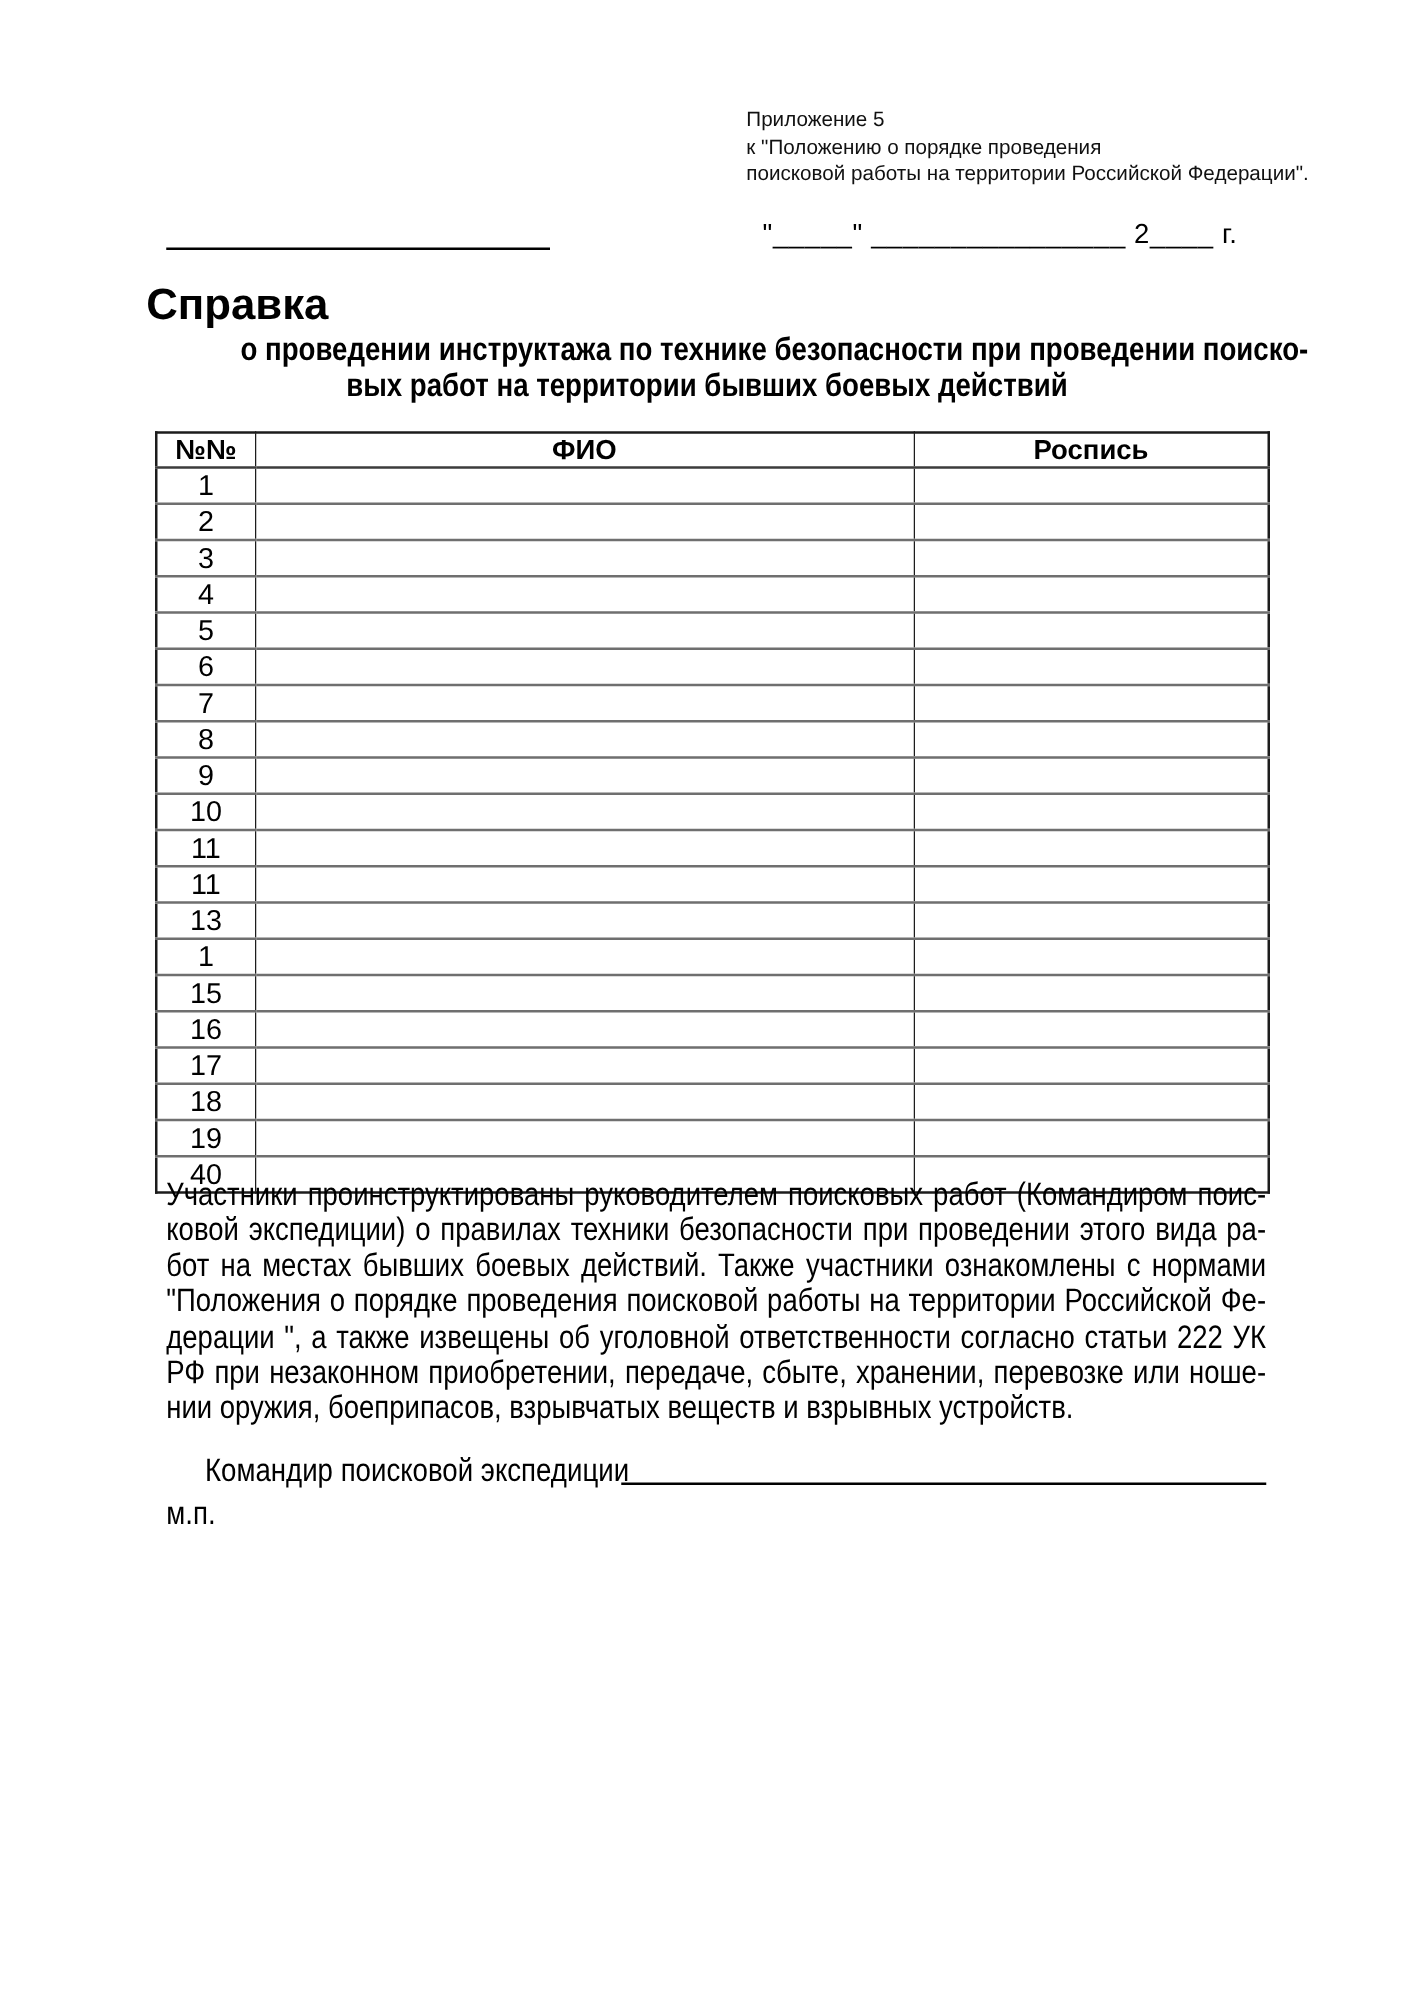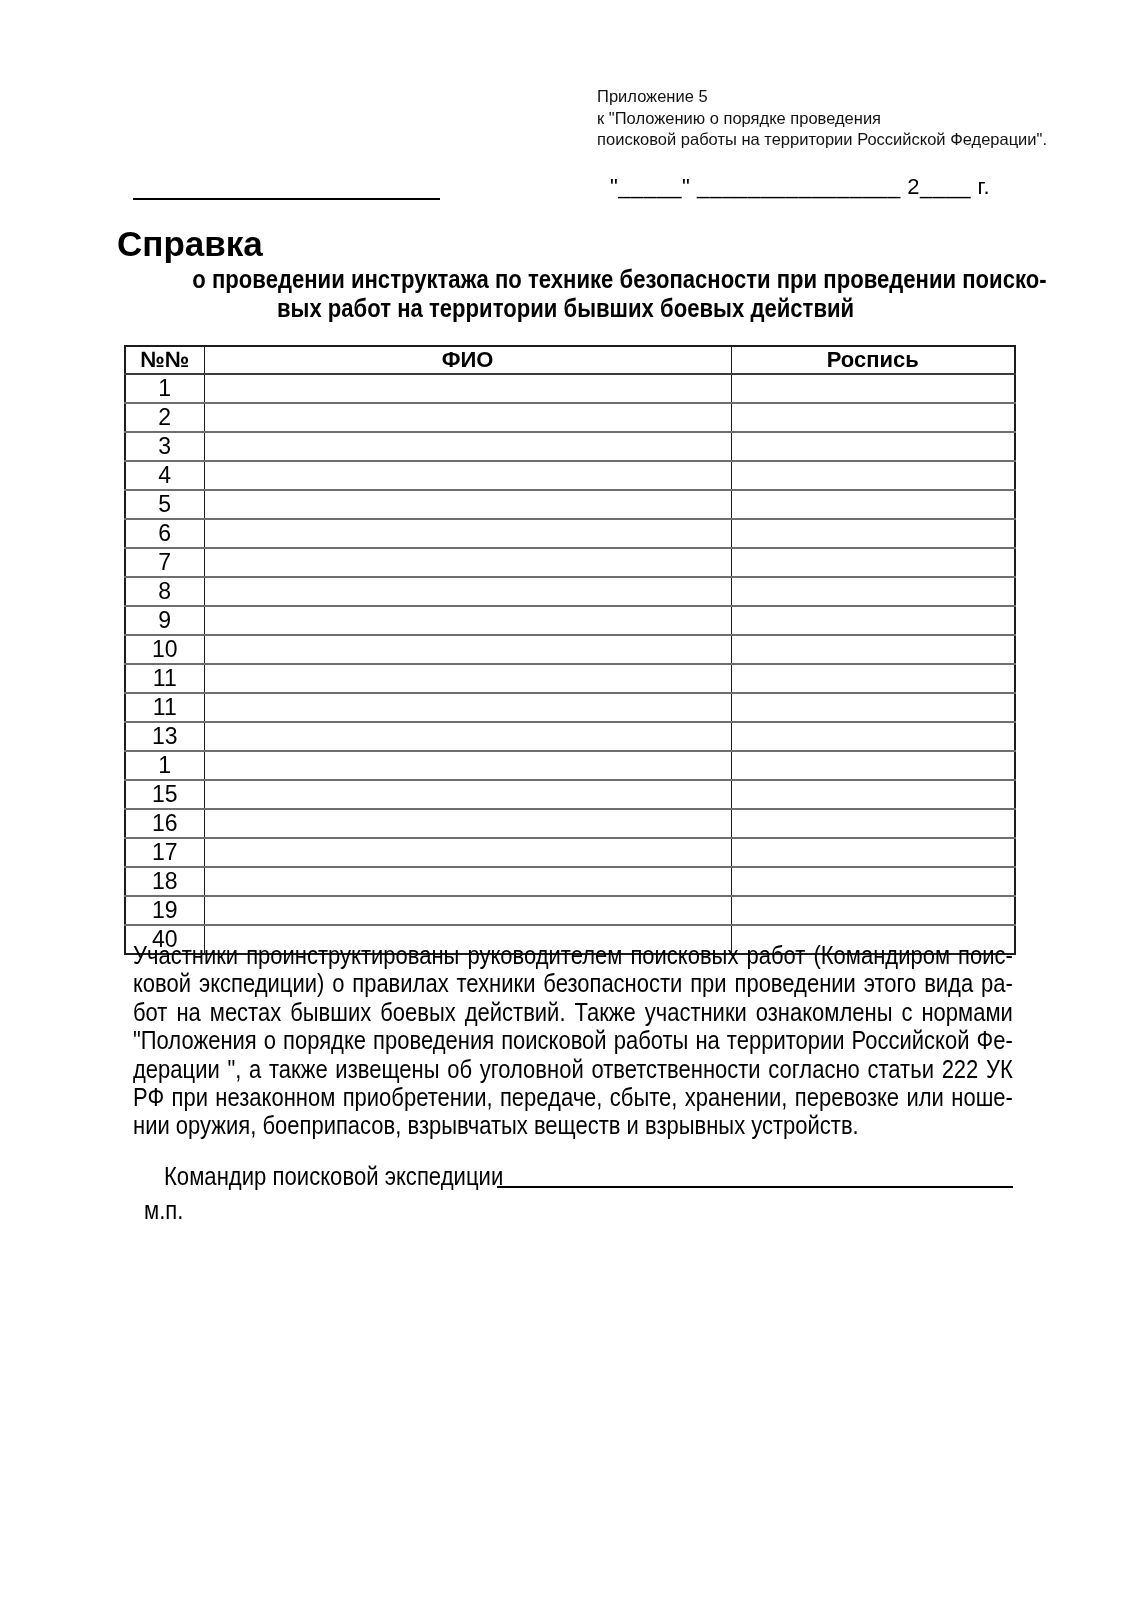--- a/index.html
+++ b/index.html
@@ -115,21 +115,21 @@
   }
   .para-line.last { text-align-last: left; }
 
   
   .commander-label { left: 133px; top: 1161px; font-size: 26px; margin-left: 31px; }
   .commander-line {
     left: 497px; top: 1162px;
     width: 516px; height: 24px;
     border-bottom: 2px solid #000;
   }
-  .stamp { left: 144px; top: 1195px; font-size: 26px; }
+  .stamp { left: 133px; top: 1195px; font-size: 26px; }
 </style>
 </head>
 <body>
 
 <div class="abs appendix">
     <div>Приложение 5</div>
     <div>к "Положению о порядке проведения</div>
     <div>поисковой работы на территории Российской Федерации".</div>
   </div>
 

